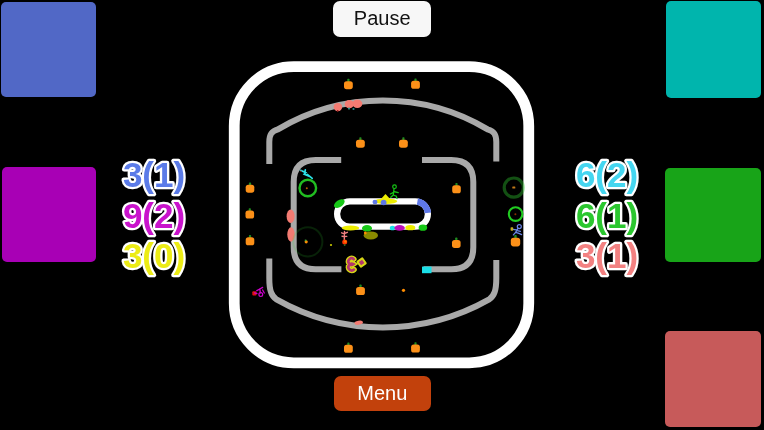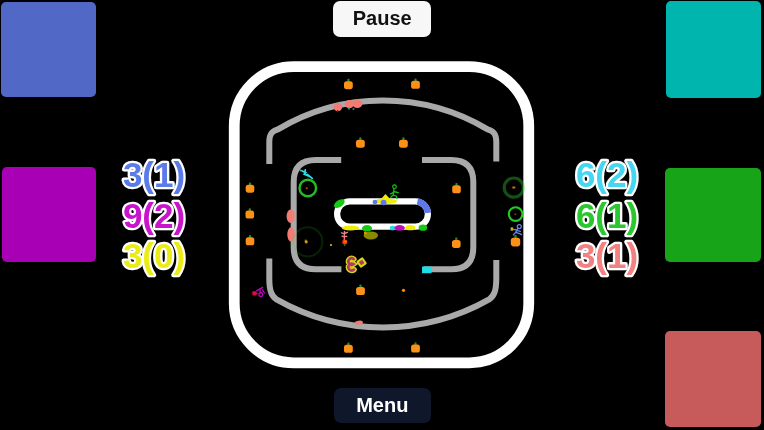--- a/index.html
+++ b/index.html
@@ -1,32 +1,32 @@
 <!DOCTYPE html>
 <html><head>
 <meta charset="utf-8">
 <style>
 html,body{margin:0;padding:0;background:#000;}
 #stage{position:relative;width:764px;height:430px;background:#000;overflow:hidden;font-family:"Liberation Sans",sans-serif;}
 .sq{position:absolute;border-radius:5px;}
-.btn{position:absolute;display:flex;align-items:center;justify-content:center;font-weight:bold;border-radius:7px;font-family:"Liberation Sans",sans-serif;}
+.btn{position:absolute;display:flex;align-items:center;justify-content:center;font-weight:normal;border-radius:7px;font-family:"Liberation Sans",sans-serif;}
 svg{position:absolute;left:0;top:0;}
 </style>
 </head>
 <body>
 <div id="stage">
 
   <div class="sq" style="left:1px;top:2px;width:95px;height:95px;background:#5168c6"></div>
   <div class="sq" style="left:2px;top:167px;width:94px;height:95px;background:#a800b5"></div>
   <div class="sq" style="left:666px;top:1px;width:95px;height:97px;background:#00b5ad"></div>
   <div class="sq" style="left:665px;top:168px;width:96px;height:94px;background:#18a418"></div>
   <div class="sq" style="left:665px;top:331px;width:96px;height:96px;background:#c75a5a"></div>
 
   <div class="btn" style="left:333.2px;top:0.5px;width:98px;height:36px;background:#f7f7f7;color:#111;font-size:20px;">Pause</div>
-  <div class="btn" style="left:333.5px;top:388px;width:97.5px;height:34.5px;background:#0f172a;color:#fff;font-size:20px;">Menu</div>
+  <div class="btn" style="left:333.5px;top:376px;width:97.5px;height:34.5px;background:#c2410c;color:#fff;font-size:20px;">Menu</div>
 
   <svg width="764" height="430" viewBox="0 0 764 430">
 
     <rect x="234.25" y="66.6" width="294.5" height="296.2" rx="59.5" fill="none" stroke="#fff" stroke-width="10.8"></rect>
 
     <path d="M 269.3,164 L 269.3,142 C 269.3,134.5 271.5,131.3 277.9,129.4 A 205,205 0 0 1 487.7,129.4 C 494.1,131.3 496.3,134.5 496.3,142 L 496.3,161.5" fill="none" stroke="#a9a9a9" stroke-width="6"></path>
     <path d="M 269.3,258.5 L 269.3,278 C 269.3,290.5 271.3,295.8 276.4,299.4 A 216,216 0 0 0 489.2,299.4 C 494.3,295.8 496.3,290.5 496.3,278 L 496.3,260" fill="none" stroke="#a9a9a9" stroke-width="6"></path>
 
     <path d="M 341.2,160 L 315.7,160 Q 293.7,160 293.7,182 L 293.7,247.3 Q 293.7,269.3 315.7,269.3 L 341.4,269.3" fill="none" stroke="#a9a9a9" stroke-width="6"></path>
     <path d="M 422,160 L 451.3,160 Q 473.3,160 473.3,182 L 473.3,247.3 Q 473.3,269.3 451.3,269.3 L 423.5,269.3" fill="none" stroke="#a9a9a9" stroke-width="6"></path>

